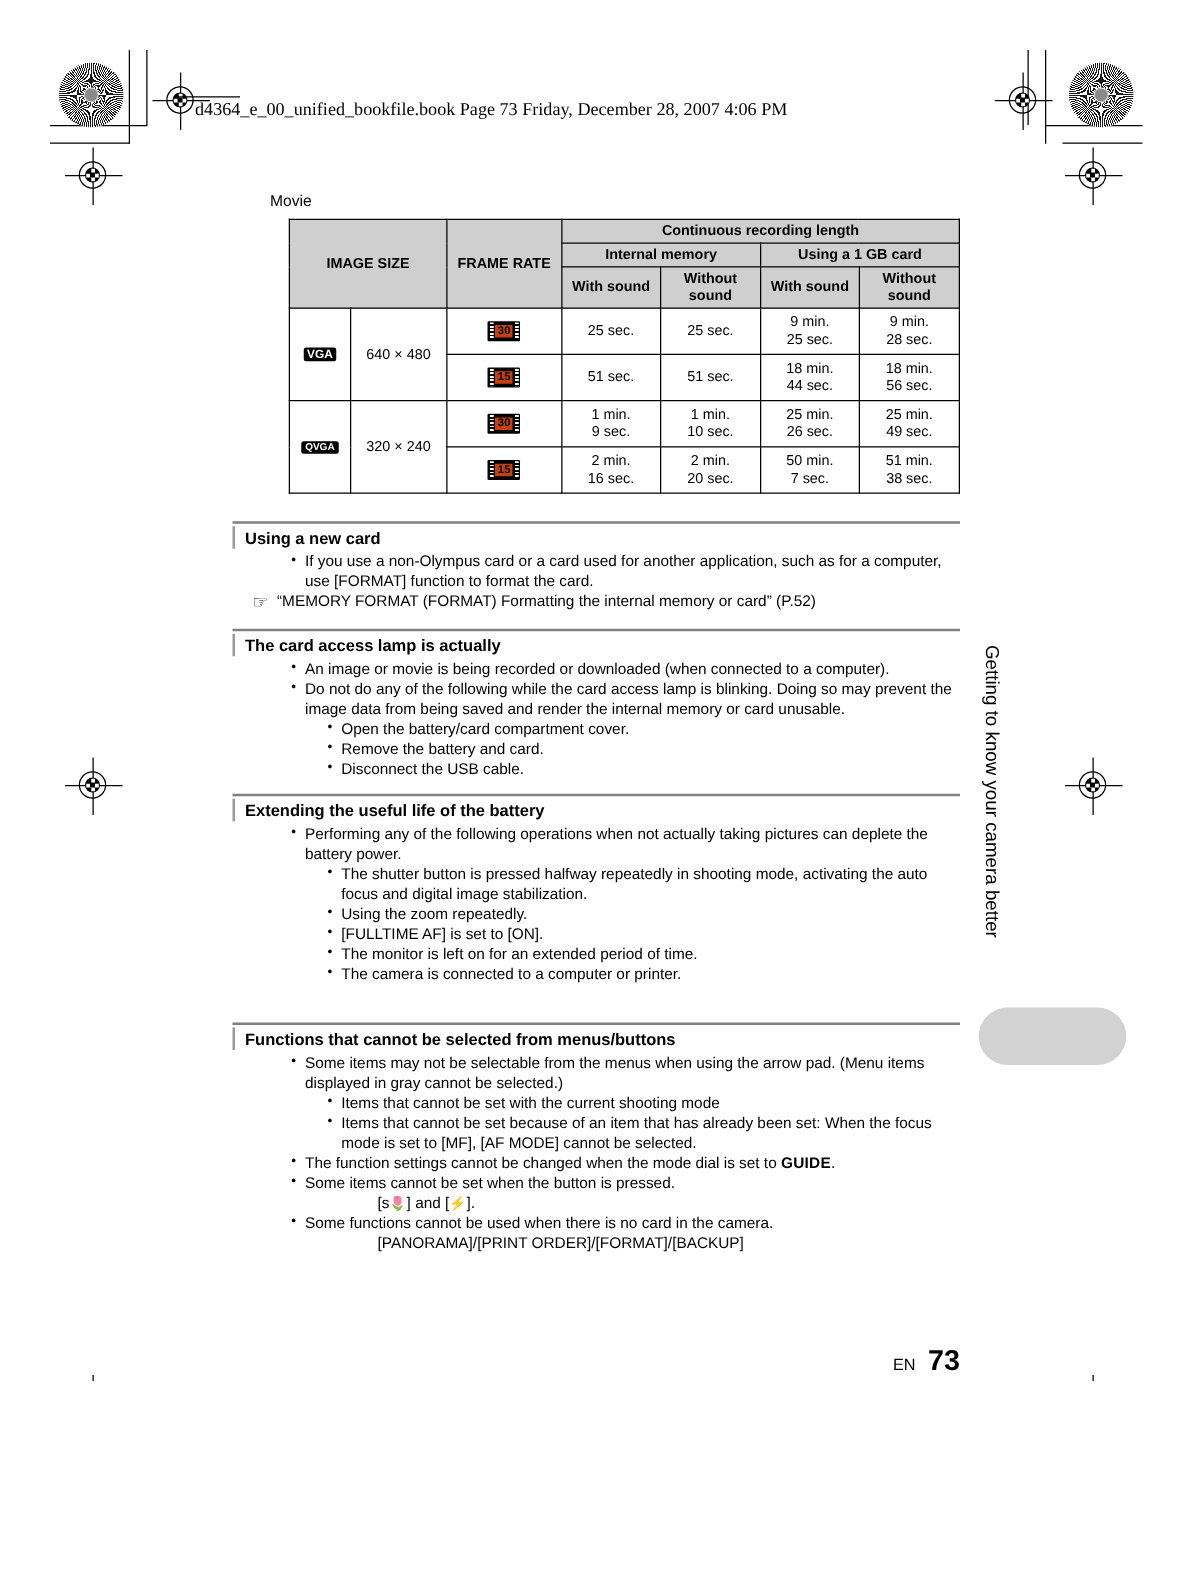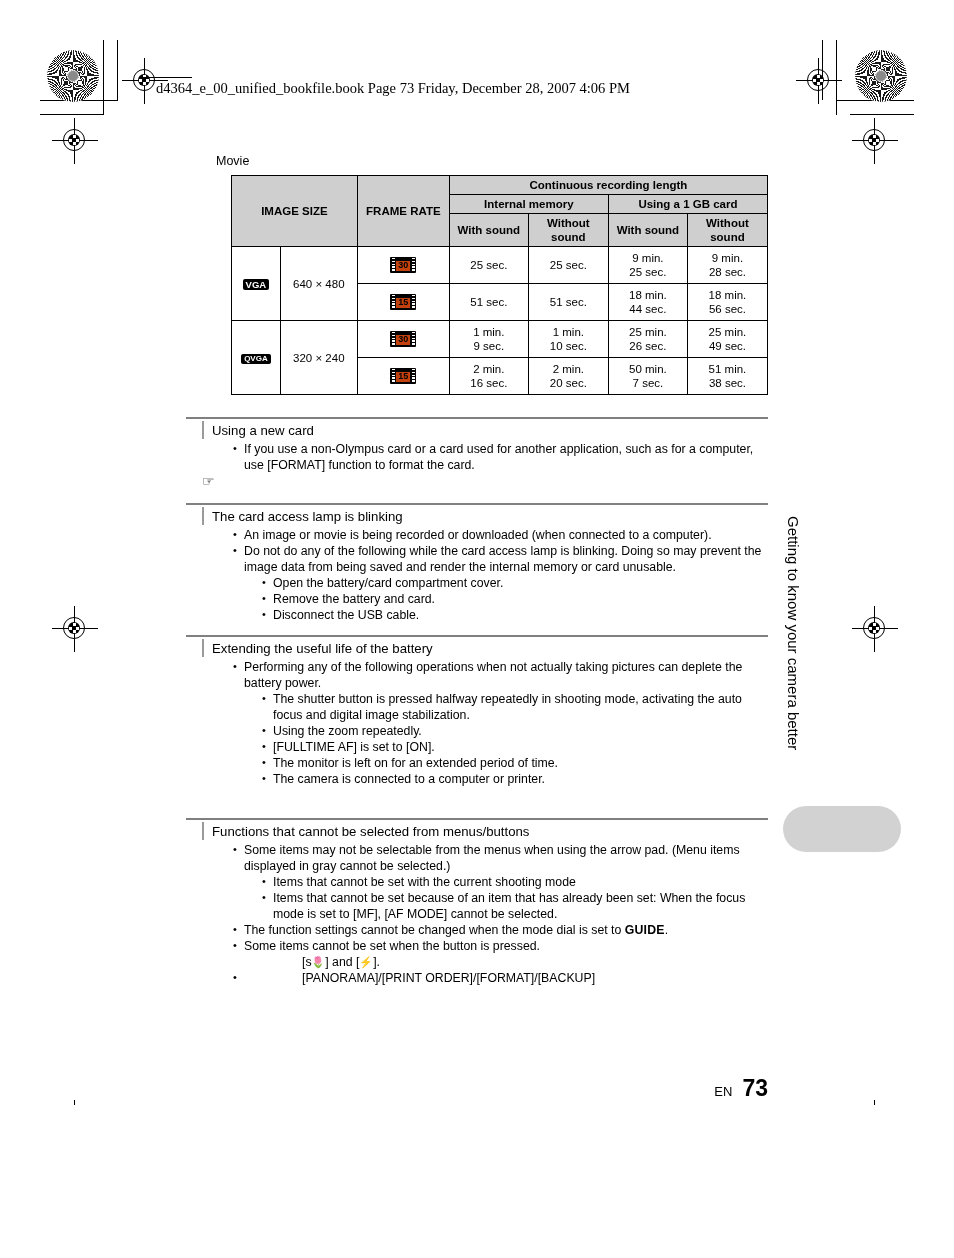--- a/index.html
+++ b/index.html
@@ -194,22 +194,21 @@
   }
   .sec-rule {
     height: 2px;
     background: #808080;
     width: 100%;
   }
   .sec-head {
     position: relative;
     padding: 4px 0 3px 10px;
     font-size: 13.2px;
-    font-weight: normal;
-    margin-left: 16px;
+    font-weight: bold;
   }
   .sec-head .tick {
     position: absolute;
     left: 0; top: 2px;
     width: 2px; height: 18px;
     background: #9a9a9a;
   }
   .sec-body { font-size: 12.3px; line-height: 1.30; }
 
   ul.lv1 { list-style: none; margin: 1px 0 0 0; padding: 0 0 0 47px; }
@@ -495,29 +494,30 @@
     <div class="sec-head">
       <span class="tick"></span>
       <span>Using a new card</span>
     </div>
     <div class="sec-body">
       <ul class="lv1">
         <li>If you use a non-Olympus card or a card used for another application, such as for a computer, use [FORMAT] function to format the card.</li>
       </ul>
       <div class="refline">
         <span class="hand">☞</span>
+        <span>“MEMORY FORMAT (FORMAT) Formatting the internal memory or card” (P.52)</span>
       </div>
     </div>
   </div>
 
   <div class="section" style="top:503px;">
     <div class="sec-rule"></div>
     <div class="sec-head">
       <span class="tick"></span>
-      <span>The card access lamp is blinking</span>
+      <span>The card access lamp is actually</span>
     </div>
     <div class="sec-body">
       <ul class="lv1">
         <li>An image or movie is being recorded or downloaded (when connected to a computer).</li>
         <li>
           <span>Do not do any of the following while the card access lamp is blinking. Doing so may prevent the image data from being saved and render the internal memory or card unusable.</span>
           <ul class="lv2">
             <li>Open the battery/card compartment cover.</li>
             <li>Remove the battery and card.</li>
             <li>Disconnect the USB cable.</li>
@@ -567,20 +567,21 @@
         <li>
           <span>The function settings cannot be changed when the mode dial is set to </span><span class="guide-bold">GUIDE</span><span>.</span>
         </li>
         <li>
           <span>Some items cannot be set when the button is pressed.</span>
           <div class="plain-indent">
             <span>[s</span><span class="mini-icon">🌷</span><span>] and [</span><span class="mini-icon">⚡</span><span>].</span>
           </div>
         </li>
         <li>
+          <span>Some functions cannot be used when there is no card in the camera.</span>
           <div class="plain-indent">[PANORAMA]/[PRINT ORDER]/[FORMAT]/[BACKUP]</div>
         </li>
       </ul>
     </div>
   </div>
 
   <div class="sidetab"></div>
   <div class="sidetext">Getting to know your camera better</div>
 
   <div class="footer">

